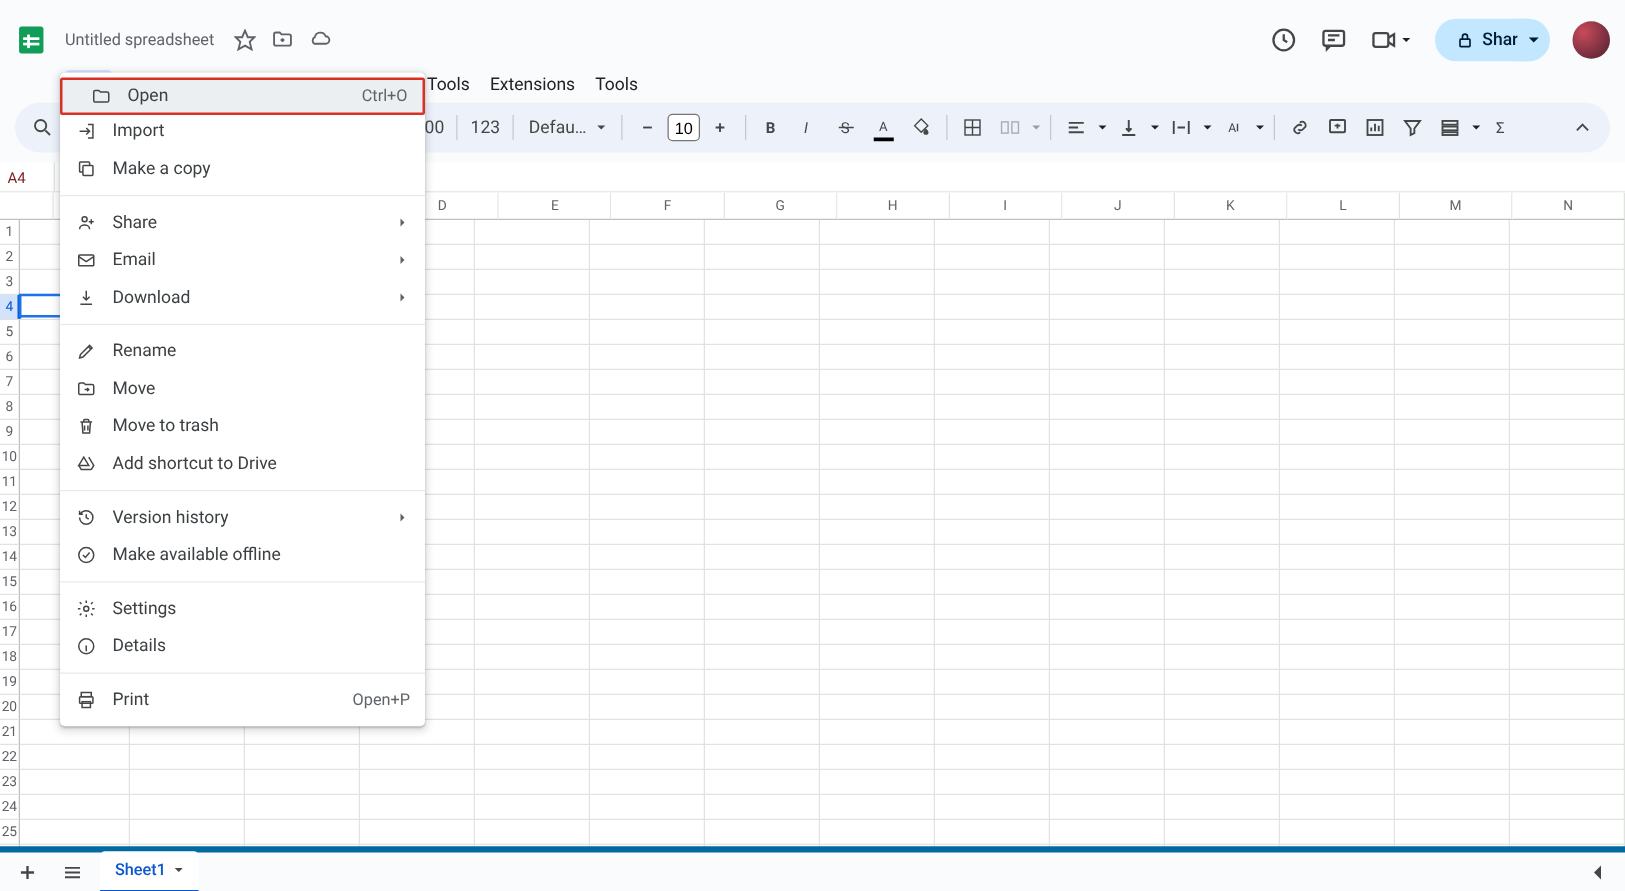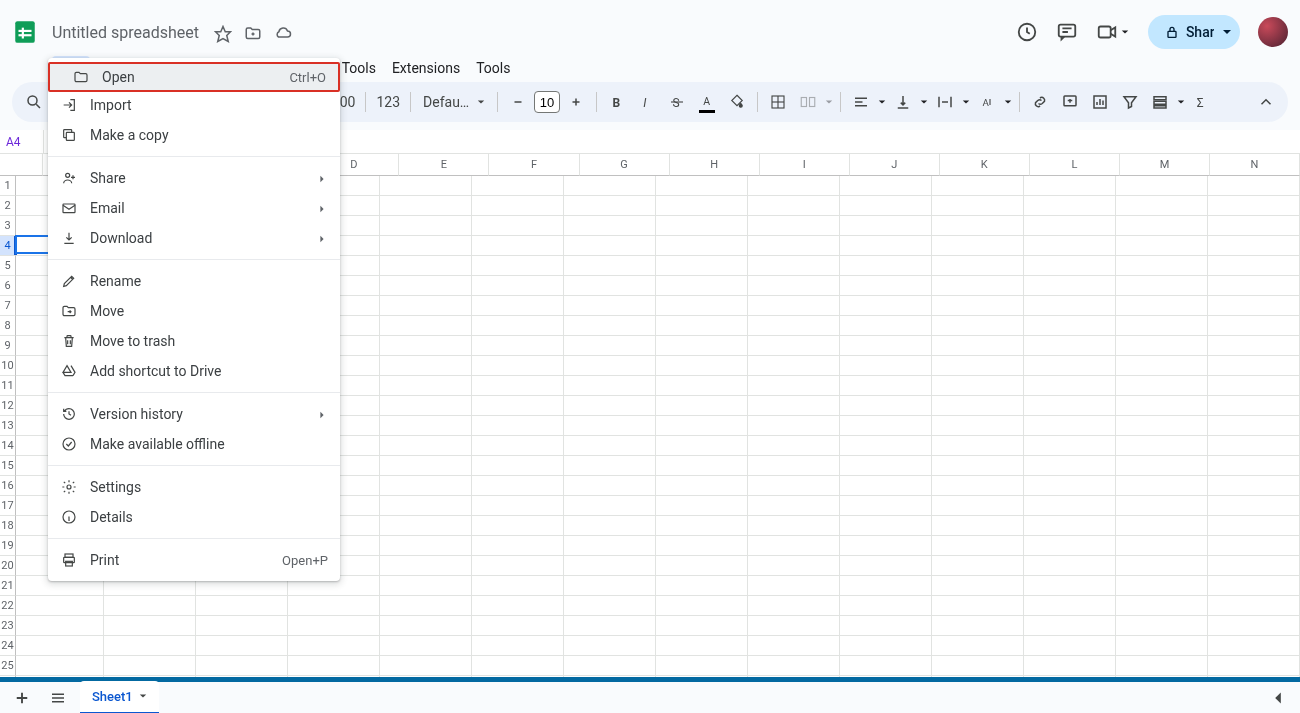--- a/index.html
+++ b/index.html
@@ -3,21 +3,21 @@
 <meta charset="utf-8">
 <style>
 * { box-sizing: border-box; margin: 0; padding: 0; }
 body { font-family: 'Google Sans', Roboto, Arial, sans-serif; font-size: 13px; color: #202124; background: #fff; width: 1300px; height: 713px; overflow: hidden; position: relative; }
 
 
 .header { display: flex; align-items: center; padding: 8px 12px 0 12px; height: 56px; background: #f9fbfd; }
 .logo { width: 26px; height: 36px; margin-right: 10px; display: flex; align-items: center; justify-content: center; }
 .logo svg { width: 26px; height: 26px; }
 .title-area { flex: 1; }
-.doc-title { font-size: 16px; color: #5f6368; padding: 2px 4px; display: inline-block; }
+.doc-title { font-size: 13px; color: #5f6368; padding: 2px 4px; display: inline-block; }
 .title-icons { display: inline-flex; gap: 12px; margin-left: 8px; vertical-align: middle; }
 .title-icons .icn { width: 18px; height: 18px; color: #5f6368; cursor: pointer; }
 .header-right { display: flex; align-items: center; gap: 18px; }
 .header-right .hicn { width: 22px; height: 22px; color: #444746; cursor: pointer; }
 .meet-wrap { display:flex; align-items:center; gap:2px; }
 .share-btn { display: flex; align-items: center; gap: 6px; background: #c2e7ff; border-radius: 32px; padding: 8px 16px; font-size: 14px; font-weight: 500; color: #001d35; cursor: pointer; }
 .share-btn .lock-icon { width: 16px; height: 16px; }
 .share-drop { width: 26px; height: 34px; background: #c2e7ff; border-radius: 0 32px 32px 0; margin-left: -24px; display:flex; align-items:center; justify-content:center; cursor:pointer;}
 .share-drop svg { width: 10px; height:10px;}
 .avatar { width: 30px; height: 30px; border-radius: 50%; background: radial-gradient(circle at 30% 30%, #c94a5a, #4a2030); cursor: pointer; }
@@ -40,21 +40,21 @@
 .size-input { width: 26px; height: 22px; border: 1px solid #747775; border-radius: 4px; text-align: center; font-size: 13px; background: #fff; }
 .tbtn.small svg { width: 12px; height: 12px; }
 .tbtn-drop { width: 10px; display:flex; align-items:center; justify-content:center; cursor:pointer;}
 .tbtn-drop svg { width:8px; height:8px; }
 .text-color-btn { position: relative; }
 .text-color-underline { position: absolute; bottom: 3px; left: 6px; right: 6px; height: 3px; background: #000; }
 .collapse-btn { margin-left: auto; }
 
 
 .namebox-row { display:flex; align-items:center; height: 24px; border-bottom: 1px solid #e1e3e1; }
-.namebox { width: 44px; font-size: 12px; padding-left: 6px; color: #6d28d9; border-right: 1px solid #e1e3e1; height: 100%; display:flex; align-items:center;}
+.namebox { width: 44px; font-size: 12px; padding-left: 6px; color: #7f1d1d; border-right: 1px solid #e1e3e1; height: 100%; display:flex; align-items:center;}
 
 
 .grid-area { height: 556px; overflow: hidden; display: flex; flex-direction: column; position: relative; }
 .col-headers { display: flex; height: 22px; background: #fff; }
 .rowhead-corner { width: 44px; border-right: 1px solid #e1e3e1; border-bottom: 1px solid #c0c0c0; background: #fff; }
 .col-header { width: 92px; text-align: center; font-size: 11px; color: #5f6368; border-right: 1px solid #e1e3e1; border-bottom: 1px solid #c0c0c0; line-height: 22px; background: #fff; }
 .col-header.first { width: 88px; }
 .grid-body { display: flex; flex: 1; overflow: hidden; }
 .row-headers { width: 44px; }
 .row-header { height: 20px; border-right: 1px solid #c0c0c0; border-bottom: 1px solid #e1e3e1; text-align: center; font-size: 11px; color: #5f6368; line-height: 20px; }

